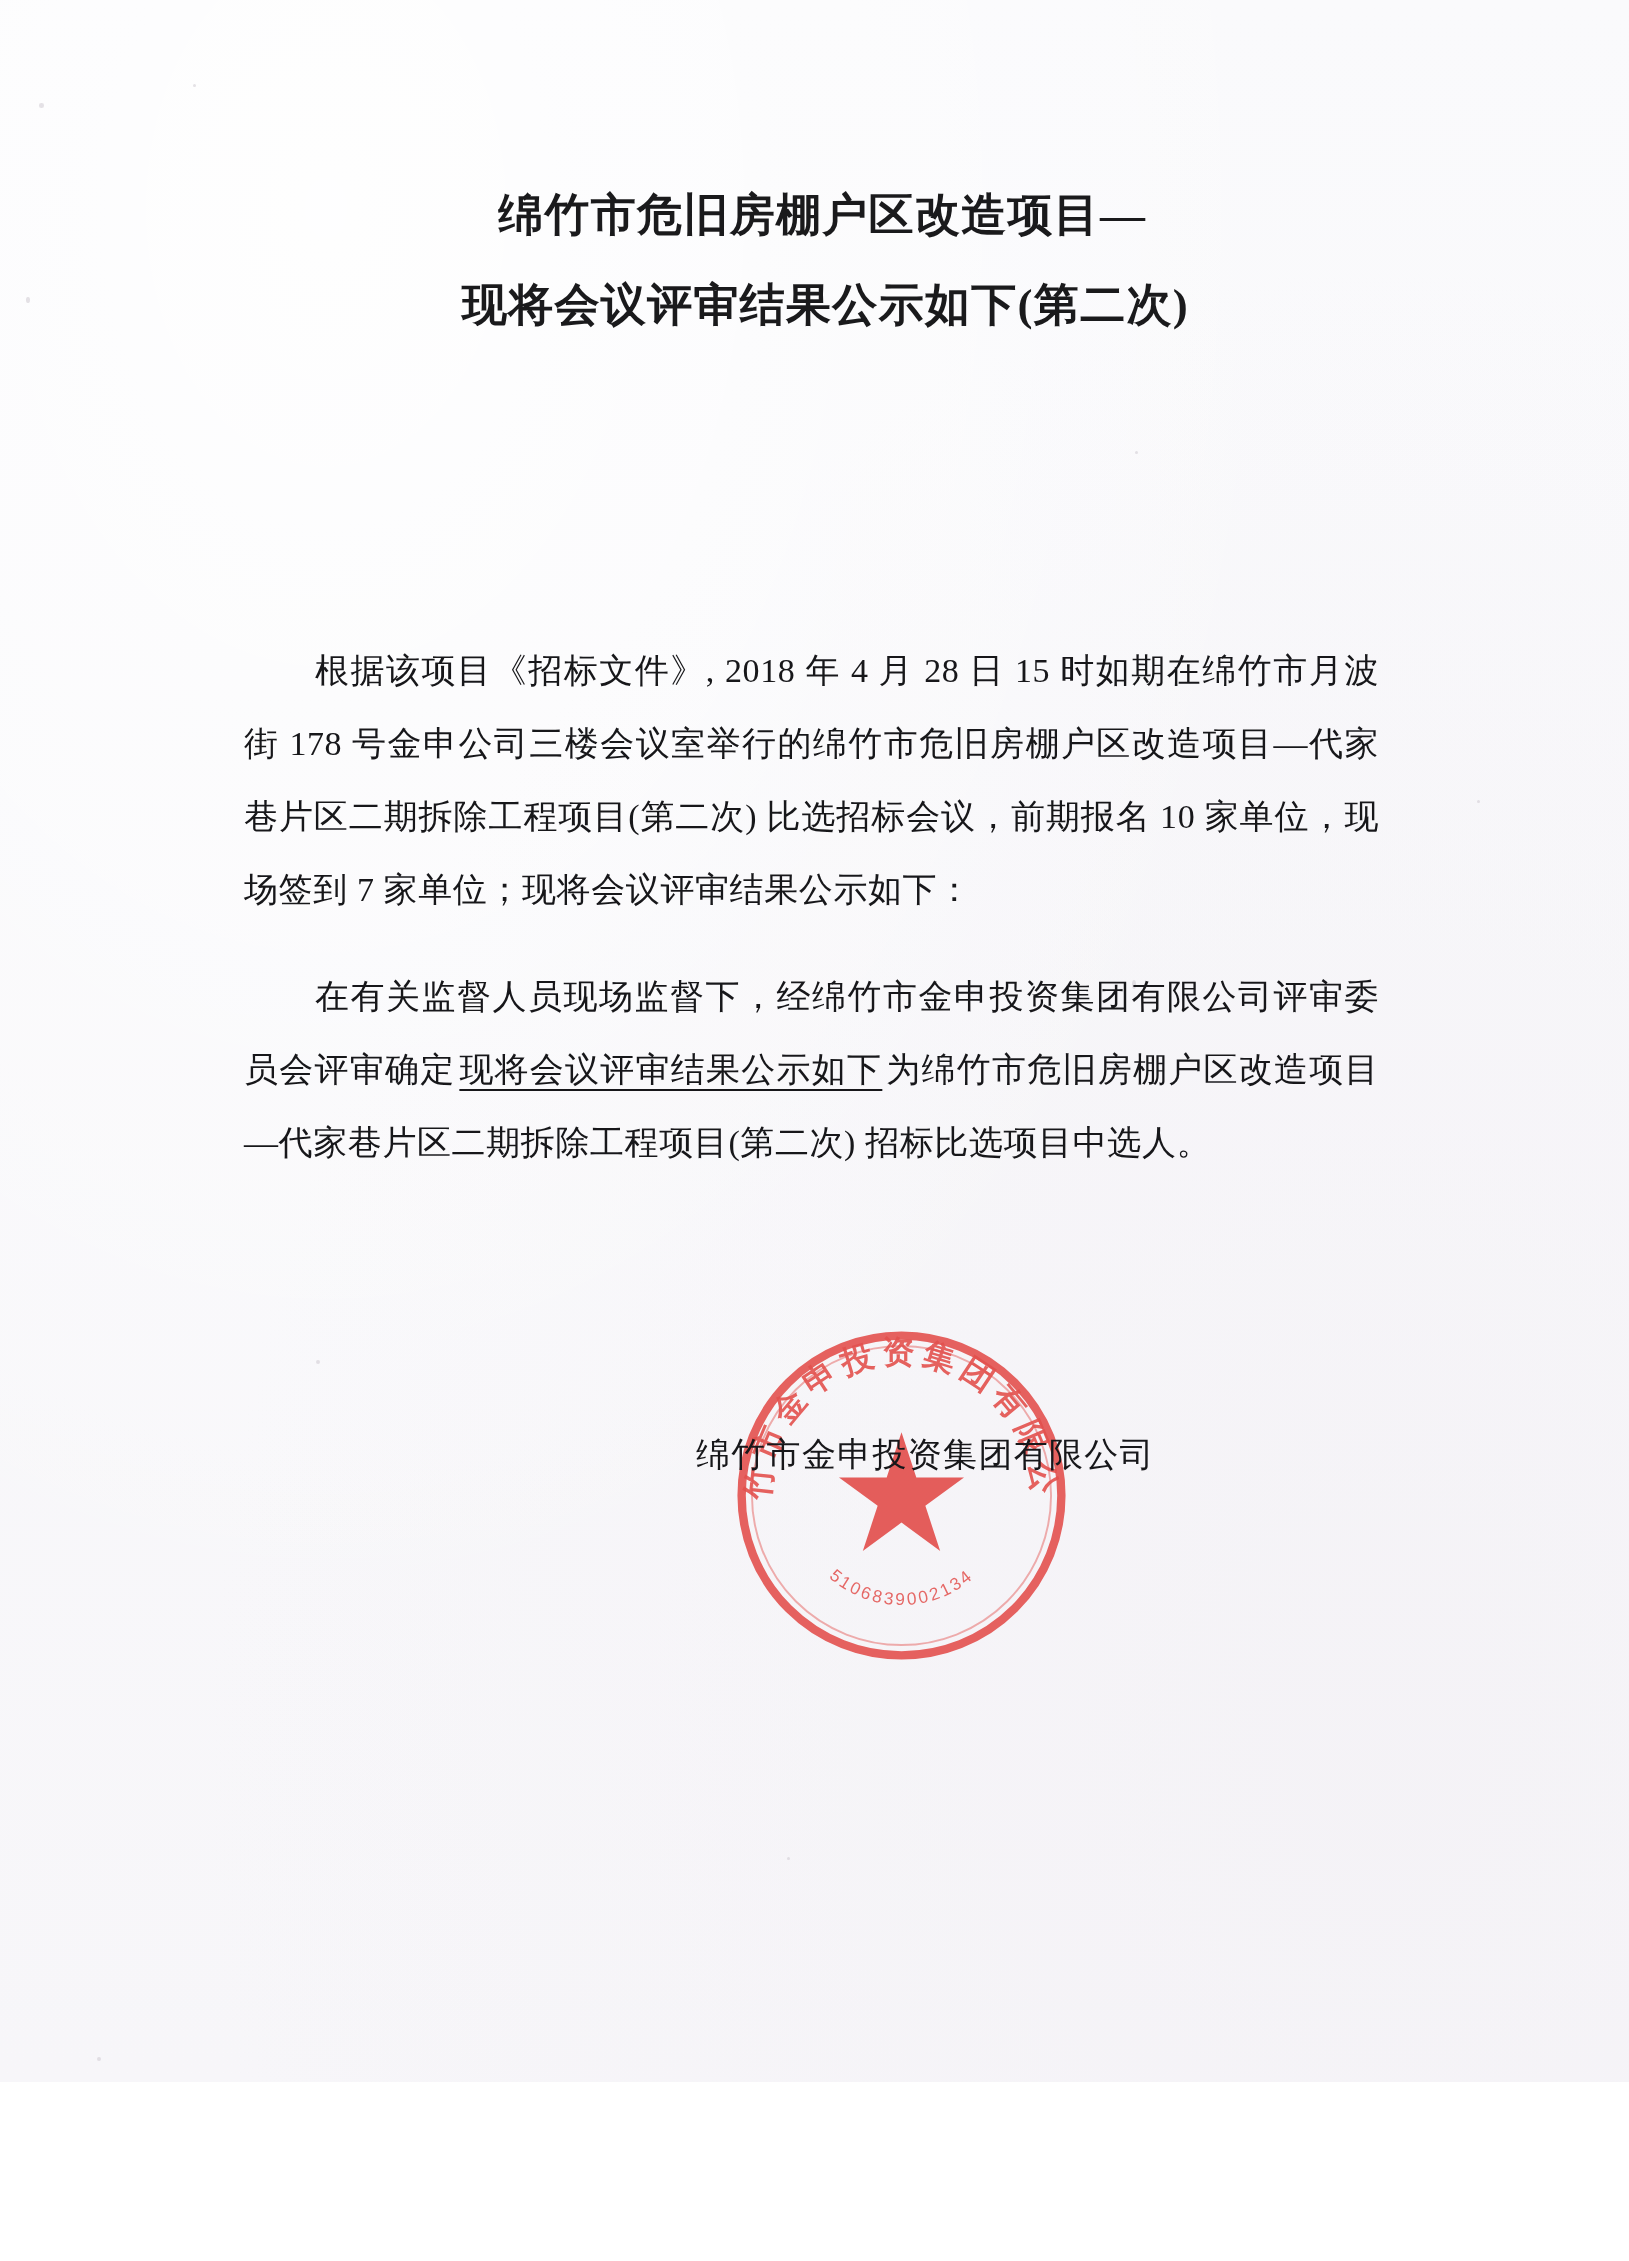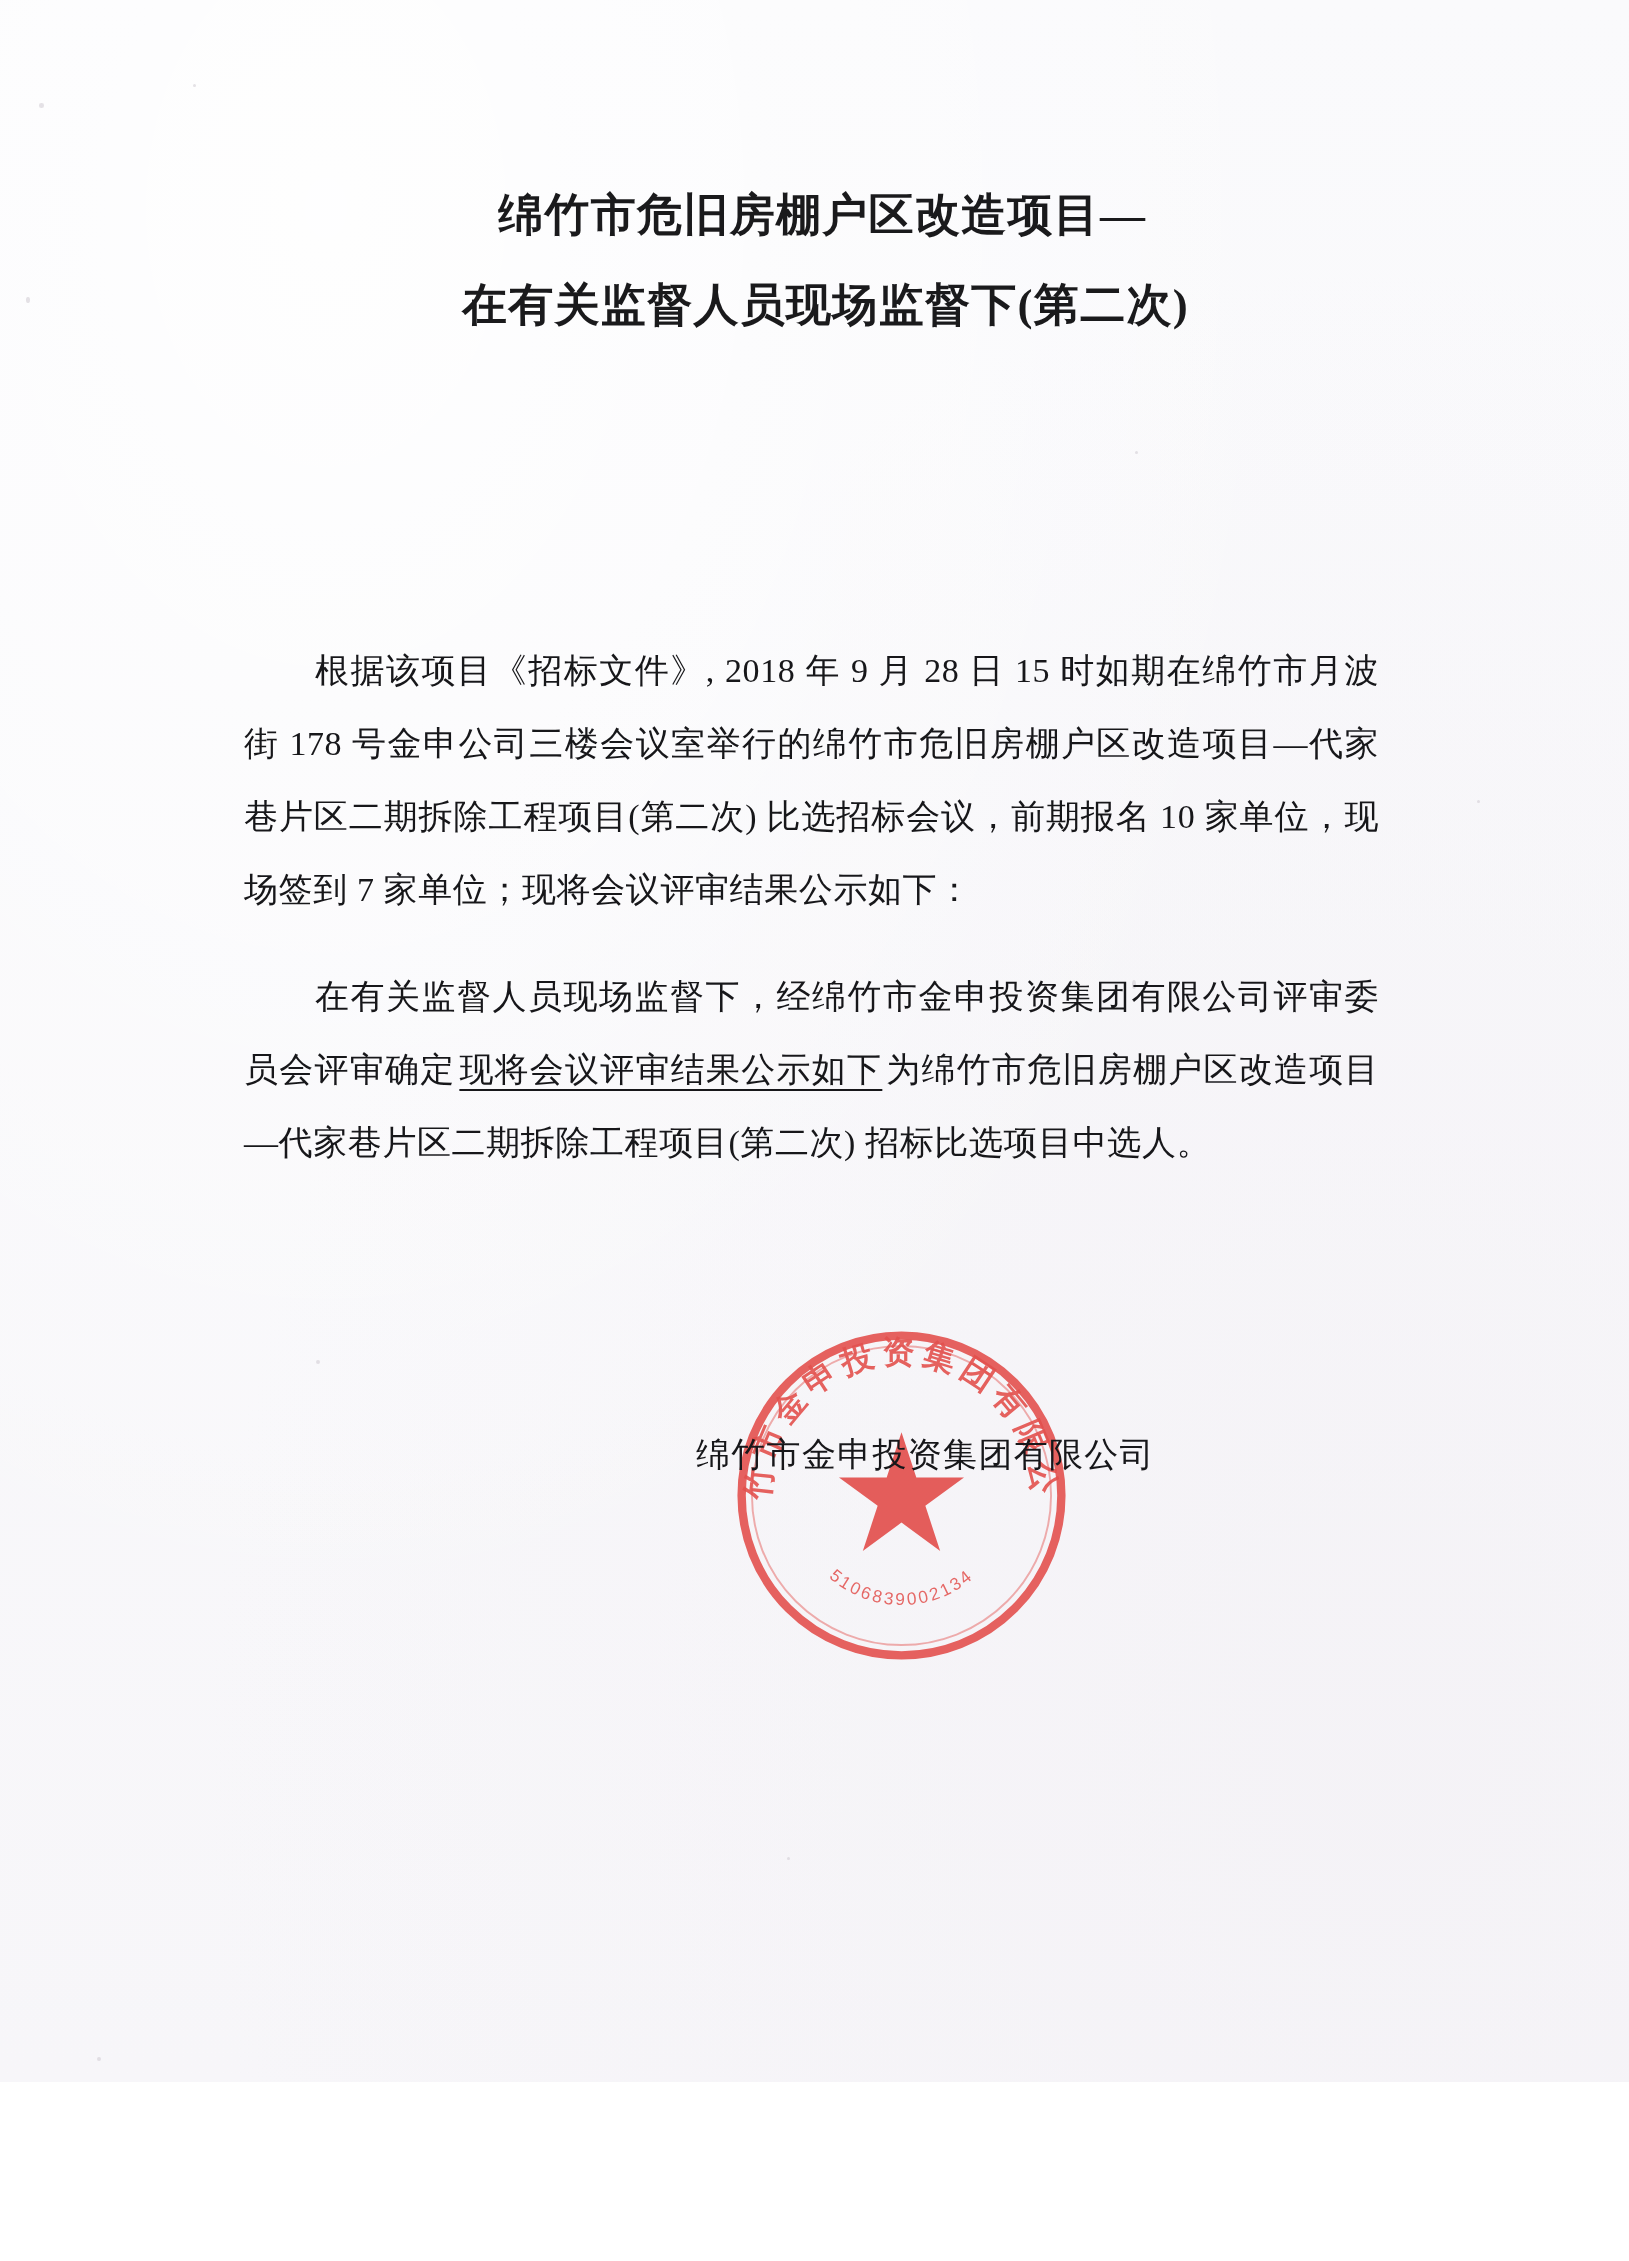--- a/index.html
+++ b/index.html
@@ -136,25 +136,25 @@
   <div class="speck" style="left:1132px;top:980px; width:3.9px;  height:9px;"></div>
   <div class="speck" style="left:316px; top:1360px; width:3.9px;  height:3.9px;"></div>
   <div class="speck" style="left:1477px;top:800px; width:3.2px;  height:3.2px;"></div>
   <div class="speck" style="left:787px;top:1857px; width:3.2px;  height:3.2px;"></div>
   <div class="speck" style="left:97px; top:2057px; width:3.9px;  height:3.9px;"></div>
 
   <div class="content">
 
     <div class="title-block">
       <div class="title-line l1">绵竹市危旧房棚户区改造项目—</div>
-      <div class="title-line l2">在有关监督人员现场监督下(第二次)</div>
+      <div class="title-line l2">现将会议评审结果公示如下(第二次)</div>
     </div>
 
     <div class="body-block">
-      <p class="para">根据该项目《招标文件》, 2018 年 9 月 28 日 15 时如期在绵竹市月波街 178 号金申公司三楼会议室举行的绵竹市危旧房棚户区改造项目—代家巷片区二期拆除工程项目(第二次) 比选招标会议，前期报名 10 家单位，现场签到 7 家单位；现将会议评审结果公示如下：</p>
+      <p class="para">根据该项目《招标文件》, 2018 年 4 月 28 日 15 时如期在绵竹市月波街 178 号金申公司三楼会议室举行的绵竹市危旧房棚户区改造项目—代家巷片区二期拆除工程项目(第二次) 比选招标会议，前期报名 10 家单位，现场签到 7 家单位；现将会议评审结果公示如下：</p>
       <p class="para"><span>在有关监督人员现场监督下，经绵竹市金申投资集团有限公司评审委员会评审确定</span><span class="underline-name">现将会议评审结果公示如下</span><span>为绵竹市危旧房棚户区改造项目—代家巷片区二期拆除工程项目(第二次) 招标比选项目中选人。</span></p>
     </div>
 
     <div class="seal">
       <svg width="361" height="361" viewBox="0 0 560 560" xmlns="http://www.w3.org/2000/svg">
         <defs>
           <path id="ringPathTop" d="M 75,280 A 205,205 0 1 1 485,280"></path>
           <path id="ringPathBottom" d="M 110,280 A 170,170 0 0 0 450,280"></path>
         </defs>
         <circle cx="280" cy="280" r="248" fill="none" stroke="#e03a36" stroke-width="13" opacity="0.9"></circle>

